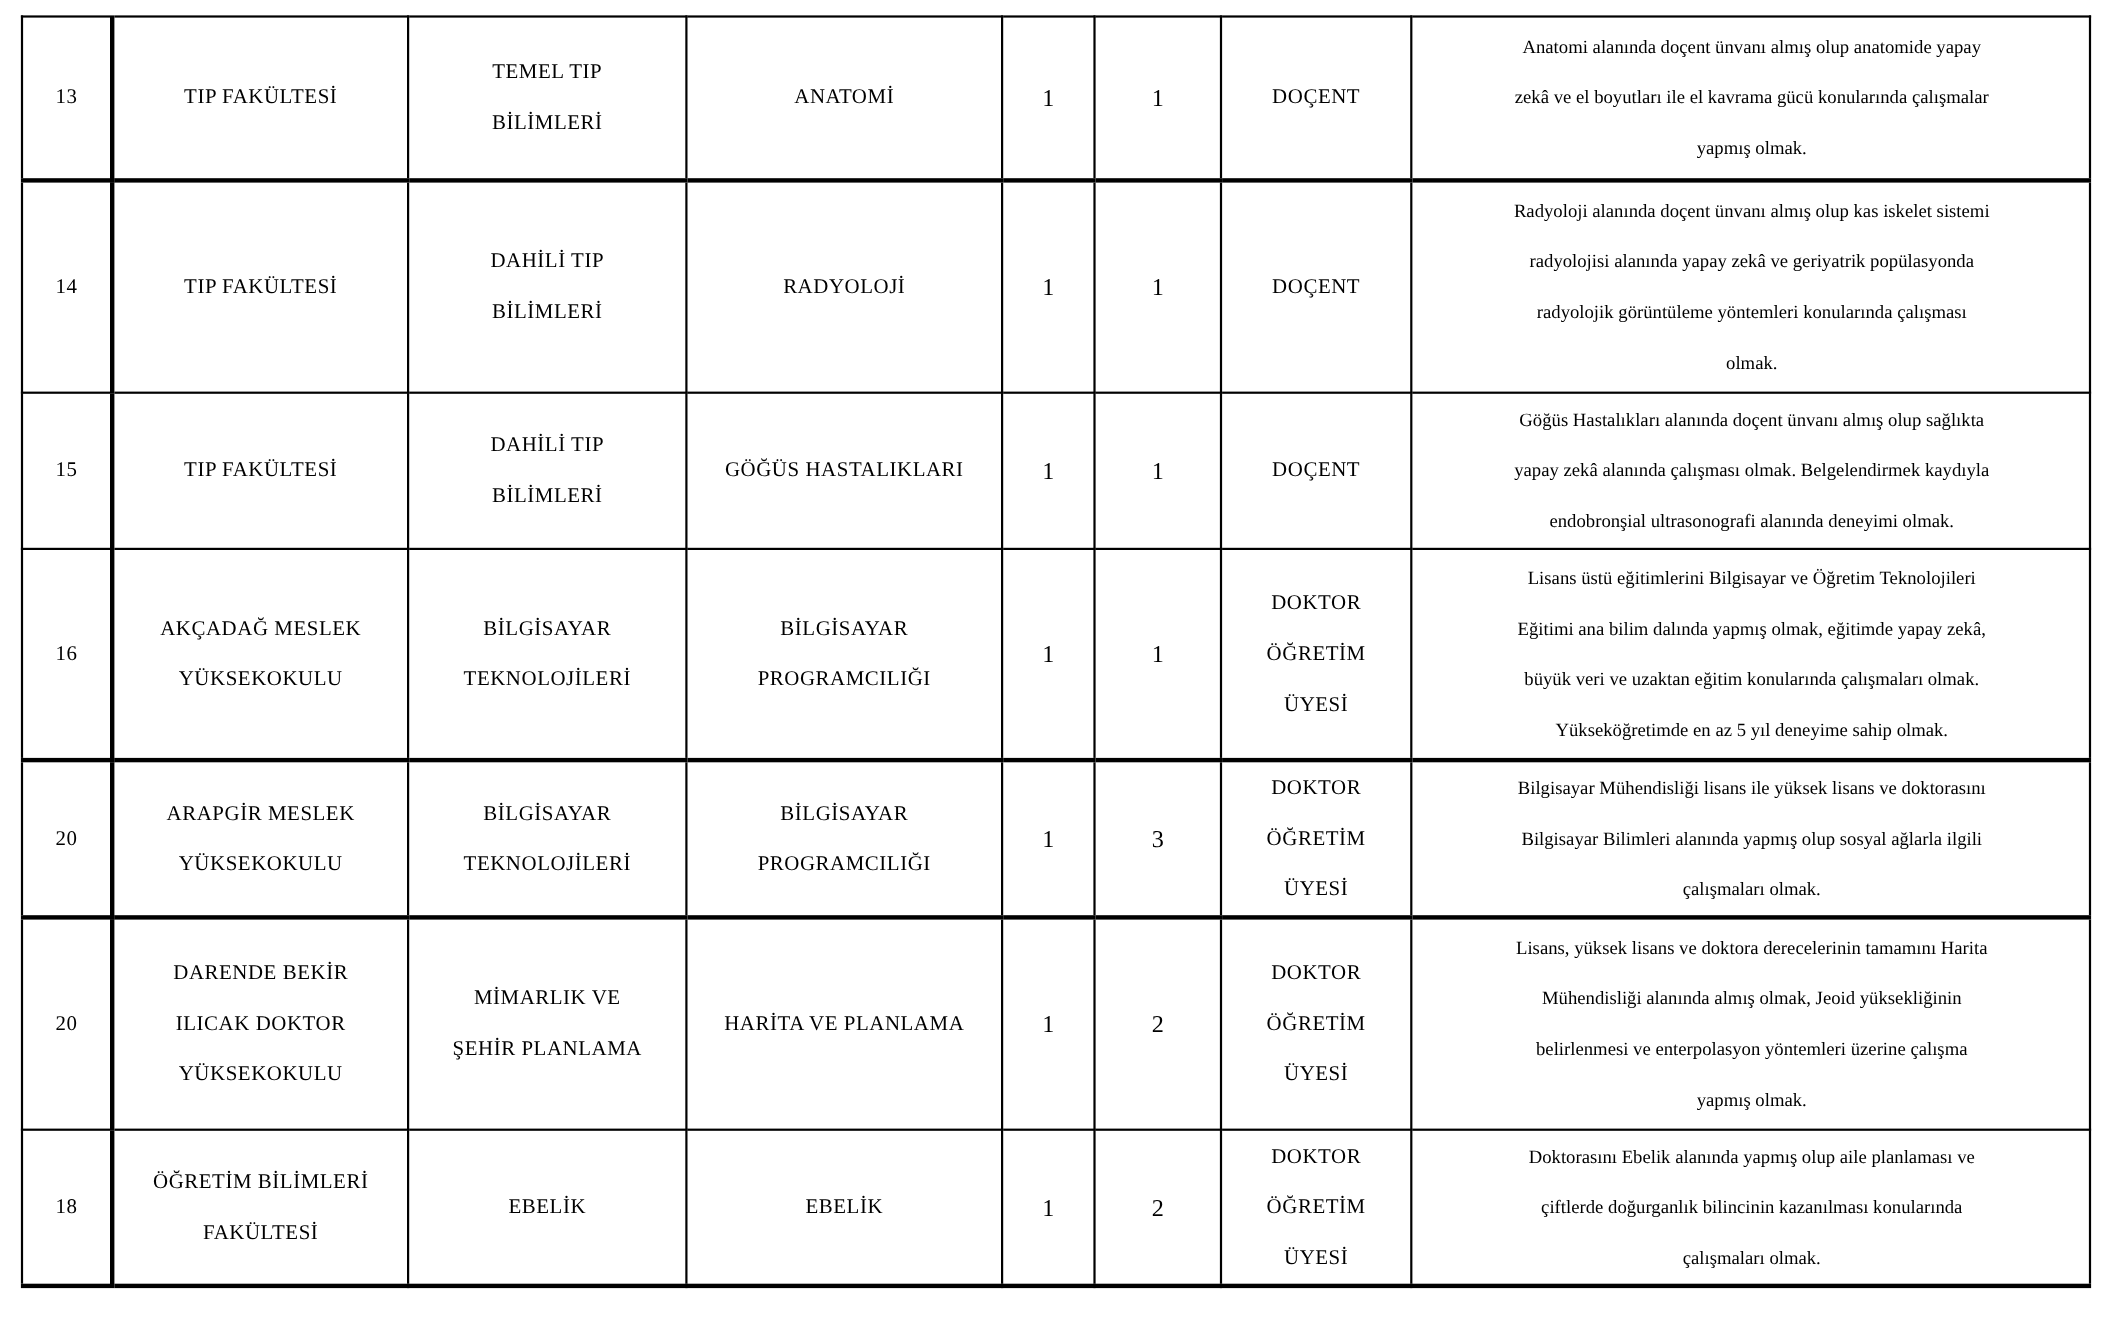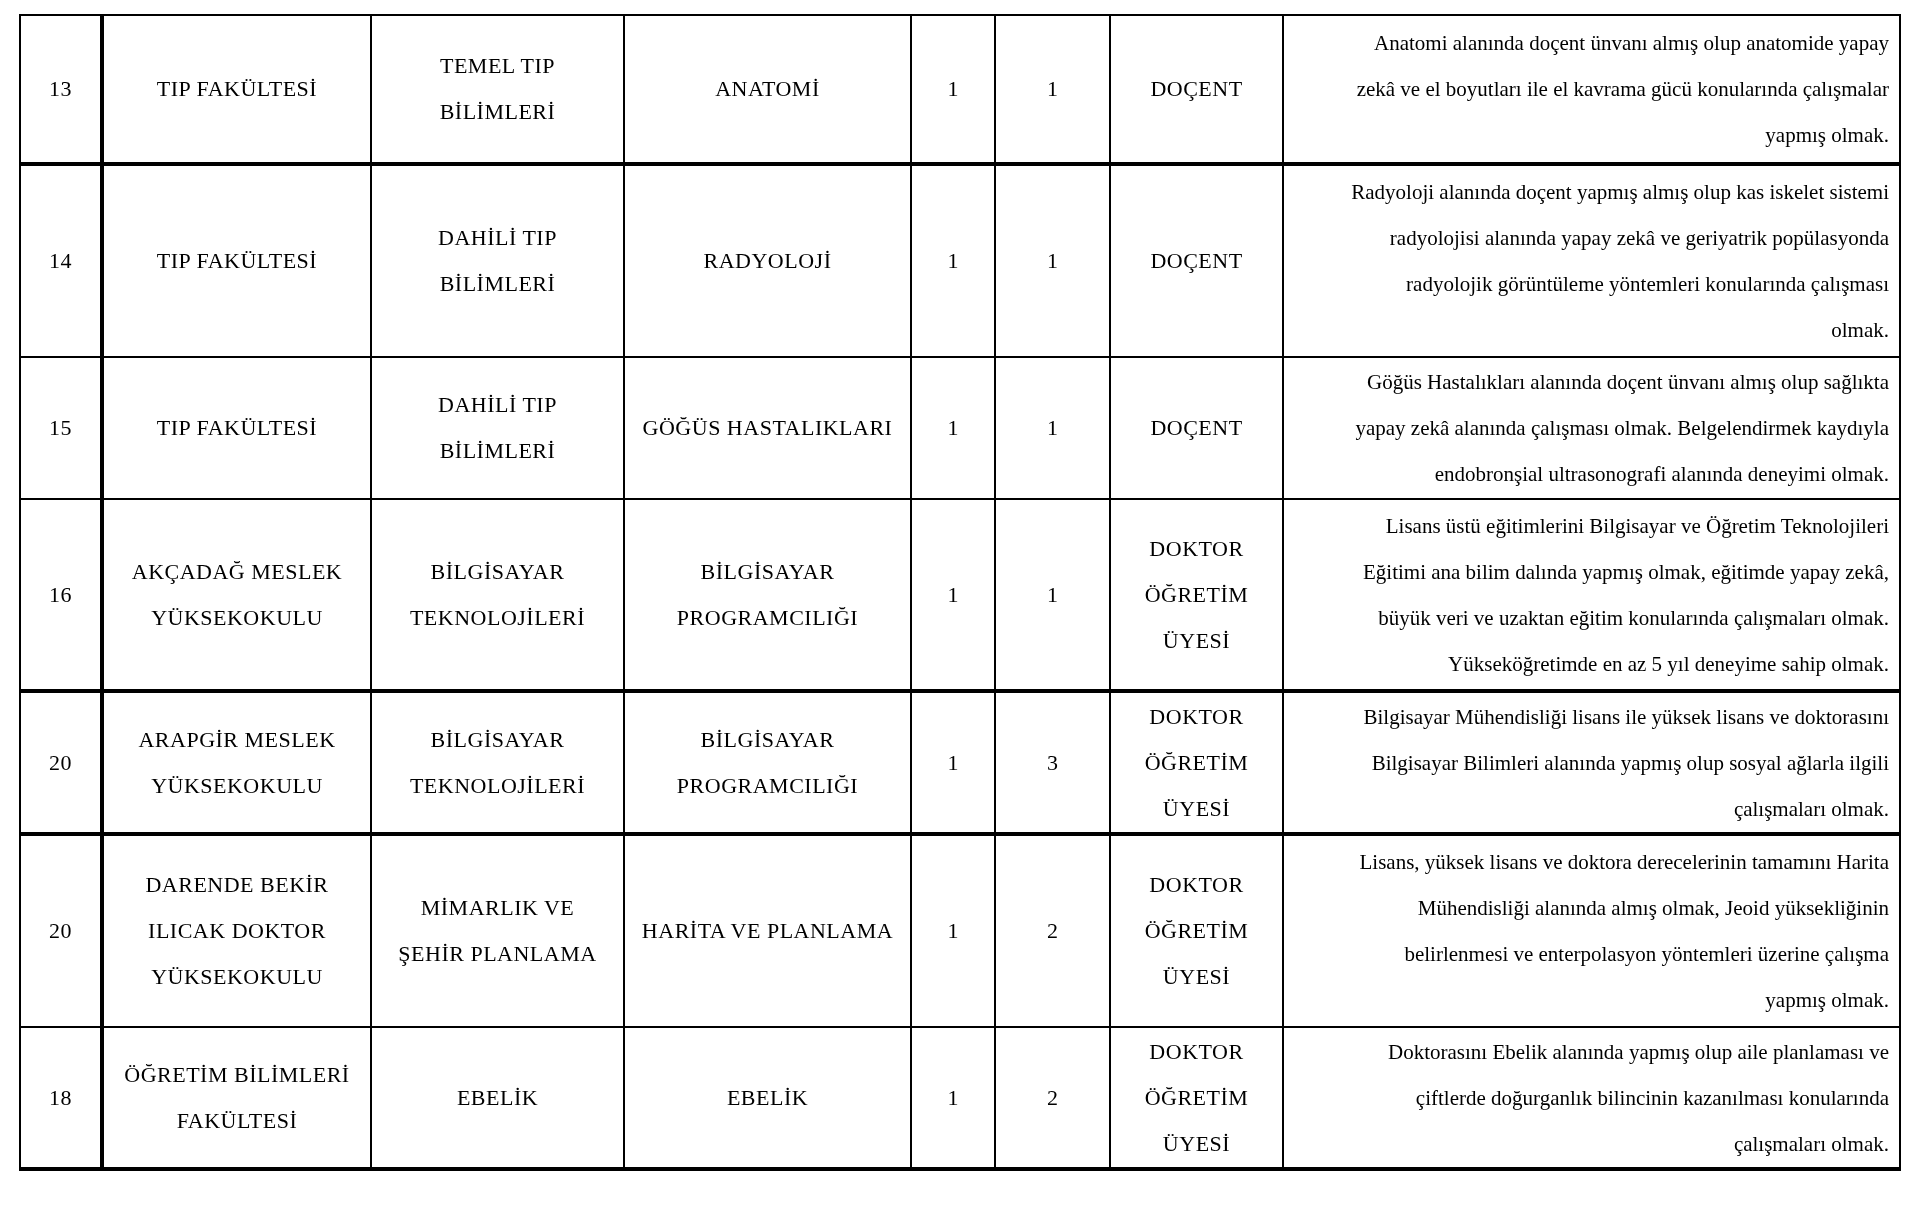--- a/index.html
+++ b/index.html
@@ -36,32 +36,32 @@
 
   td {
     border: 2px solid #000000;
     vertical-align: middle;
     white-space: pre-line;
     overflow: hidden;
     padding: 0 6px;
   }
   td.caps {
     text-align: center;
-    font-size: 22px;
+    font-size: 19px;
     line-height: 46px;
     letter-spacing: 0.5px;
   }
   td.num {
     text-align: center;
     font-size: 22px;
     line-height: 46px;
   }
   td.desc {
-    text-align: right;
-    font-size: 21px;
+    text-align: center;
+    font-size: 17px;
     line-height: 46px;
     padding: 0 10px 0 12px;
   }
   
   tbody tr:nth-child(1) { height: 149px; }
   tbody tr:nth-child(2) { height: 193px; }
   tbody tr:nth-child(3) { height: 142px; }
   tbody tr:nth-child(4) { height: 192px; }
   tbody tr:nth-child(5) { height: 143px; }
   tbody tr:nth-child(6) { height: 193px; }
@@ -103,21 +103,21 @@
   </tr>
         <tr>
     <td class="caps">14</td>
     <td class="caps">TIP FAKÜLTESİ</td>
     <td class="caps">DAHİLİ TIP
 BİLİMLERİ</td>
     <td class="caps">RADYOLOJİ</td>
     <td class="num">1</td>
     <td class="num">1</td>
     <td class="caps">DOÇENT</td>
-    <td class="desc">Radyoloji alanında doçent yapmış almış olup kas iskelet sistemi
+    <td class="desc">Radyoloji alanında doçent ünvanı almış olup kas iskelet sistemi
 radyolojisi alanında yapay zekâ ve geriyatrik popülasyonda
 radyolojik görüntüleme yöntemleri konularında çalışması
 olmak.</td>
   </tr>
         <tr>
     <td class="caps">15</td>
     <td class="caps">TIP FAKÜLTESİ</td>
     <td class="caps">DAHİLİ TIP
 BİLİMLERİ</td>
     <td class="caps">GÖĞÜS HASTALIKLARI</td>

